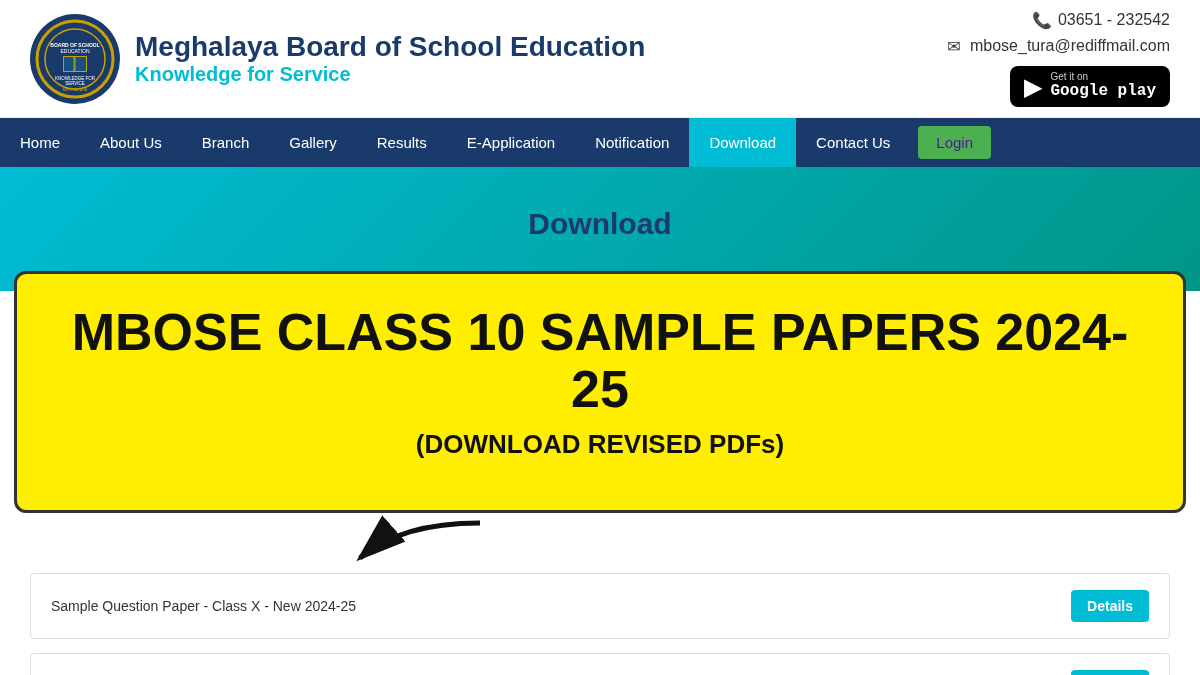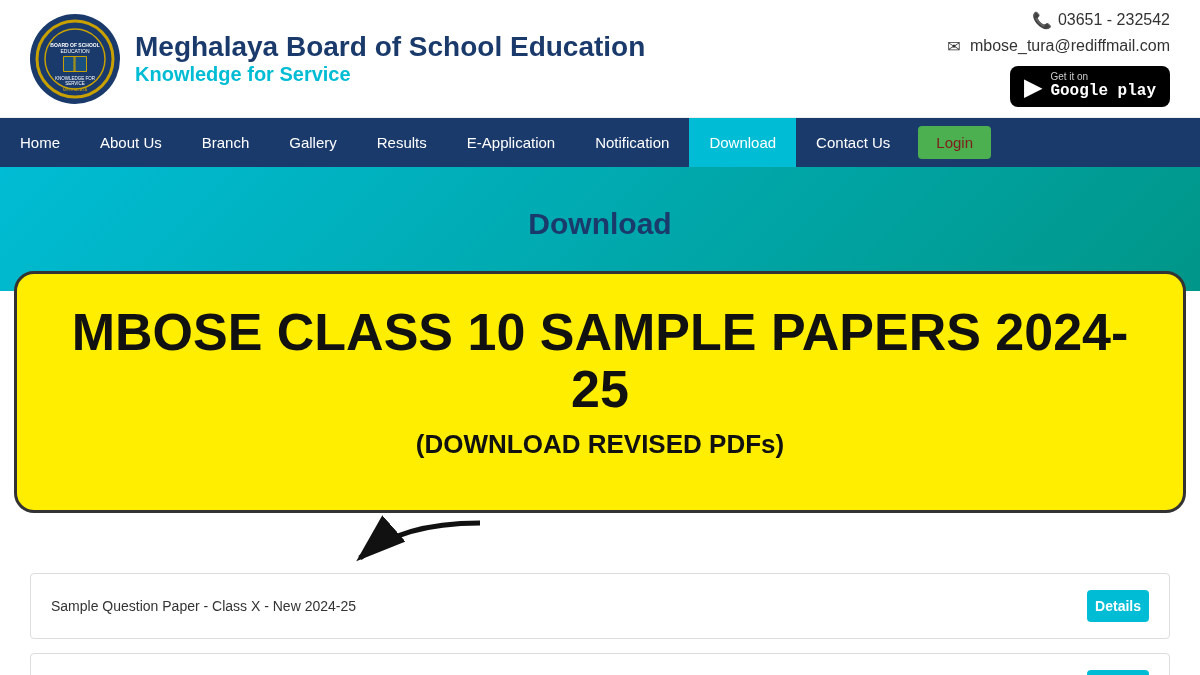--- a/index.html
+++ b/index.html
@@ -114,21 +114,21 @@
       align-items: center;
       transition: background 0.2s;
       white-space: nowrap;
     }
     .navbar a.active-download {
       background: #00bcd4;
       color: #fff;
     }
     .navbar a.login-btn {
       background: #4caf50;
-      color: #7f1d1d;
+      color: #4c1d95;
       border-radius: 4px;
       margin: 8px 8px;
       padding: 8px 18px;
     }
 
     
     .page-title-section {
       background: linear-gradient(135deg, #00bcd4 0%, #009688 100%);
       text-align: center;
       padding: 40px 20px 50px;
@@ -136,21 +136,21 @@
     }
     .page-title-section h2 {
       font-size: 30px;
       font-weight: bold;
       color: #1a3a6b;
     }
 
     
     .announcement-box {
       background: #ffee00;
-      border-radius: 20px;
+      border-radius: 12px;
       margin: -20px 14px 0;
       padding: 30px 28px 50px;
       text-align: center;
       border: 3px solid #333;
       position: relative;
       z-index: 2;
     }
     .announcement-box h2 {
       font-size: 52px;
       font-weight: 900;
@@ -191,21 +191,21 @@
     }
     .table-row .row-label {
       font-size: 14px;
       color: #333;
     }
     .details-btn {
       background: #00bcd4;
       color: #fff;
       border: none;
       border-radius: 4px;
-      padding: 8px 8px;
+      padding: 8px 16px;
       font-size: 14px;
       font-weight: 600;
       cursor: pointer;
     }
   </style>
 </head>
 <body>
 
 <header class="header">
   <div class="header-left">

